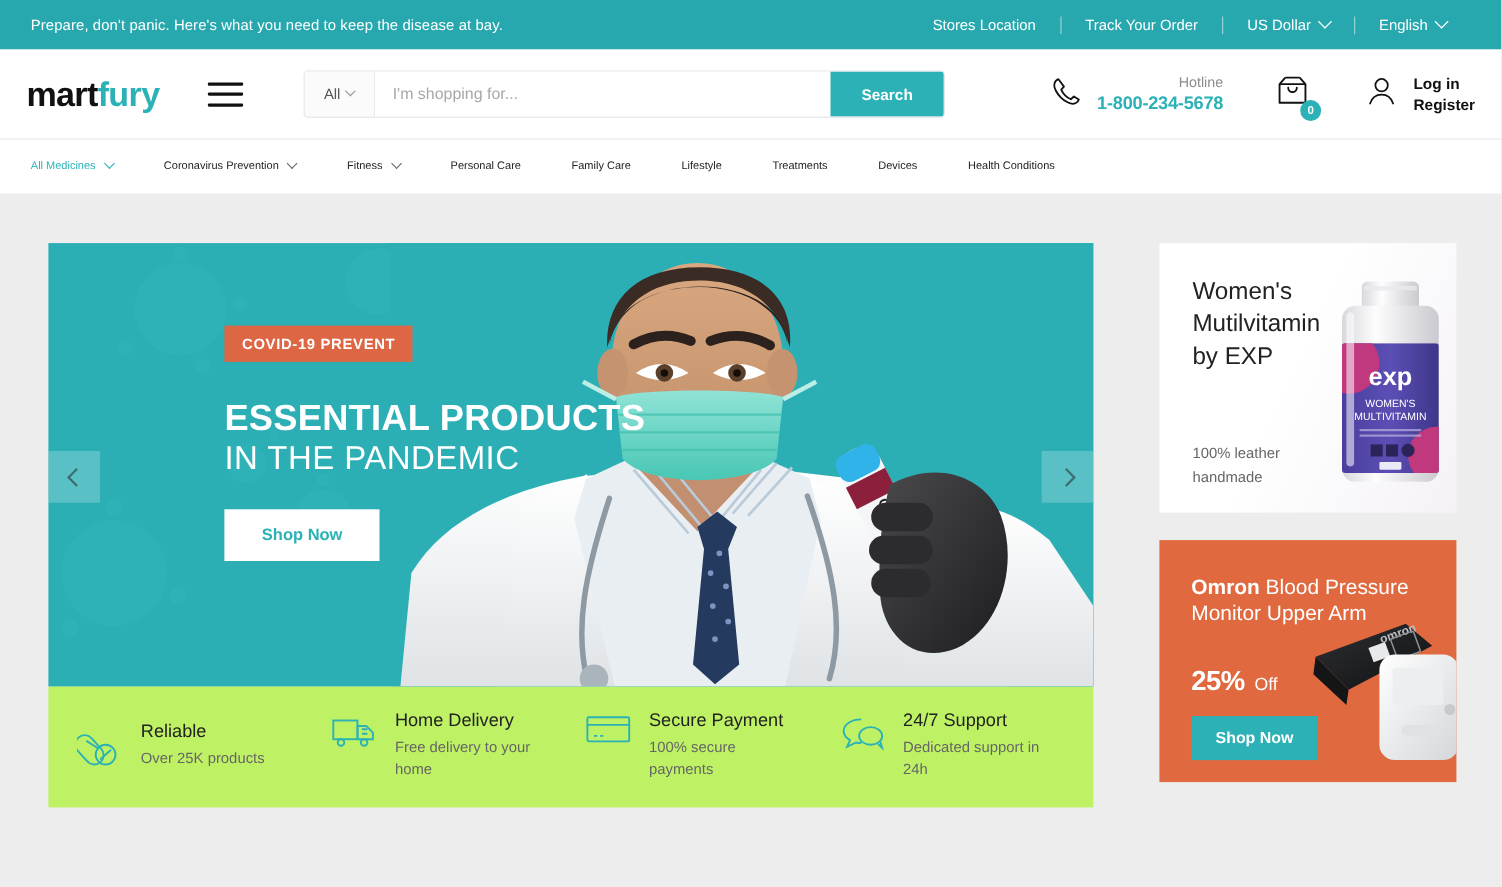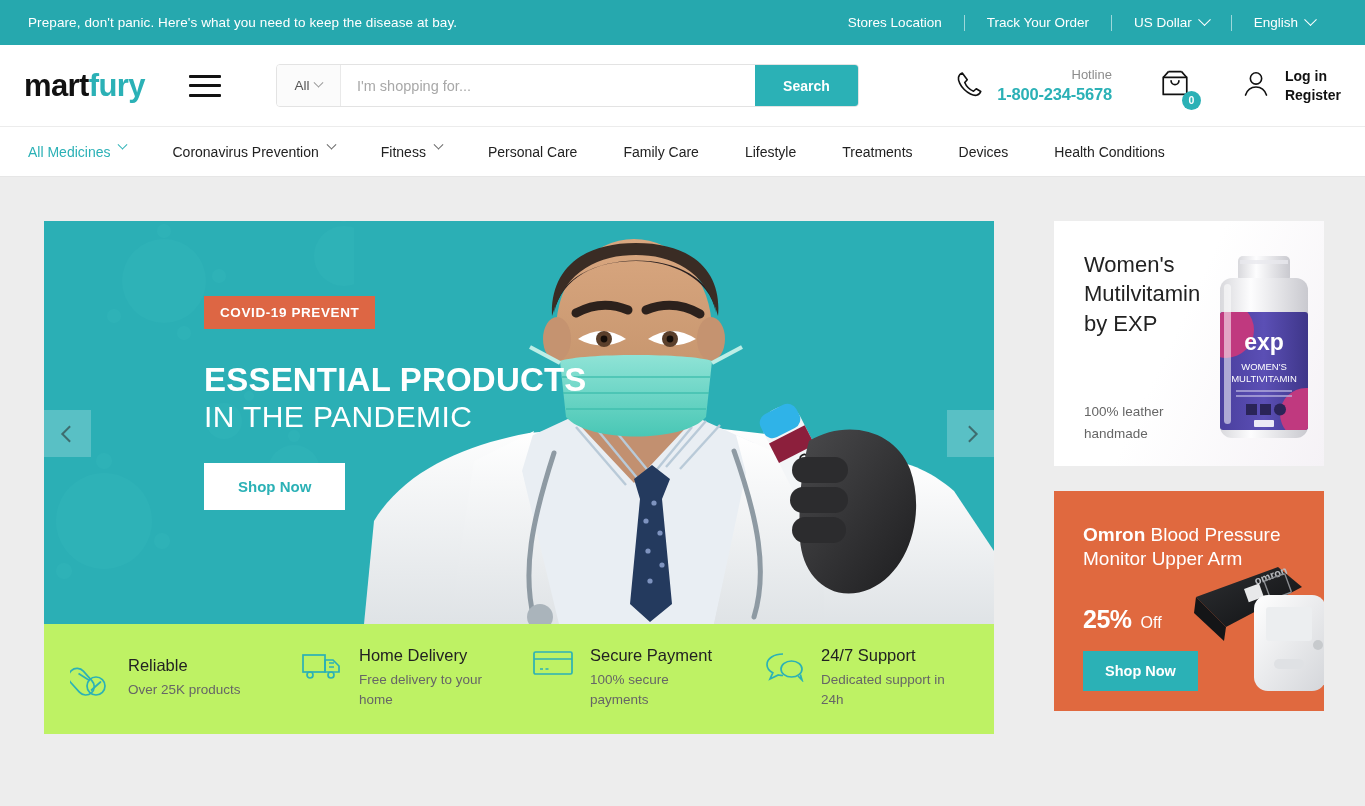--- a/index.html
+++ b/index.html
@@ -149,23 +149,23 @@
     border-top: 1px solid #ececec;
     border-bottom: 1px solid #e6e6e6;
     display: flex;
     align-items: center;
     padding: 0 28px;
     gap: 0;
   }
   .nav-item {
     padding: 0 23px 0 0;
     margin-right: 23px;
-    font-size: 14px;
+    font-size: 10px;
     color: #222;
-    display: flex; align-items: flex-start; gap: 9px;
+    display: flex; align-items: center; gap: 9px;
     cursor: pointer;
     white-space: nowrap;
   }
   .nav-item:first-child { margin-left: 0; }
   .nav-item.active { color: #2bb1b6; }
   .nav-item .caret { width: 7px; height: 7px; color: #666; }
   .nav-item.active .caret { color: #2bb1b6; }
 
   
   .main {

